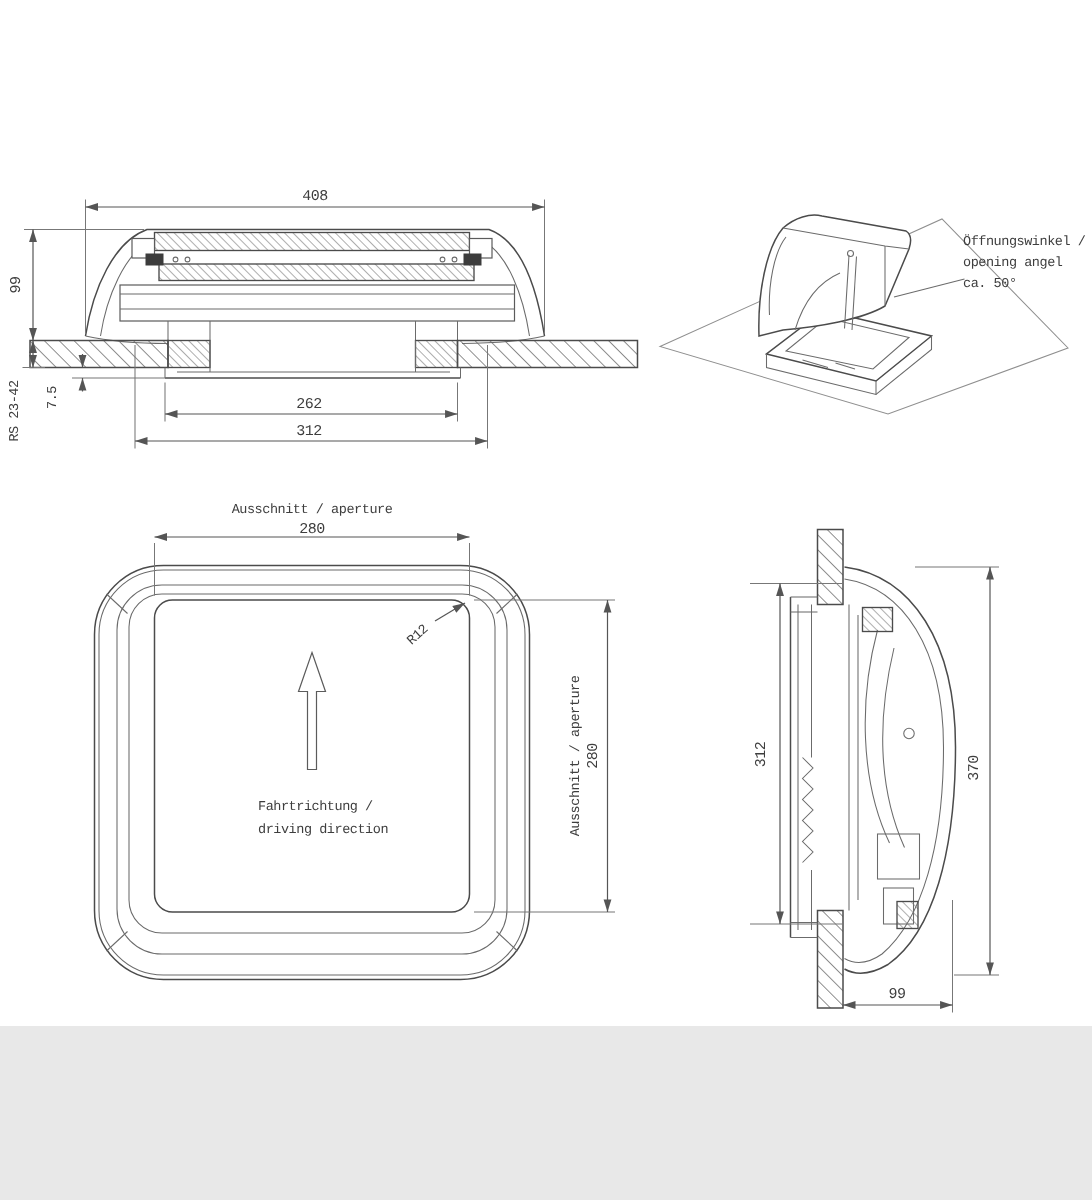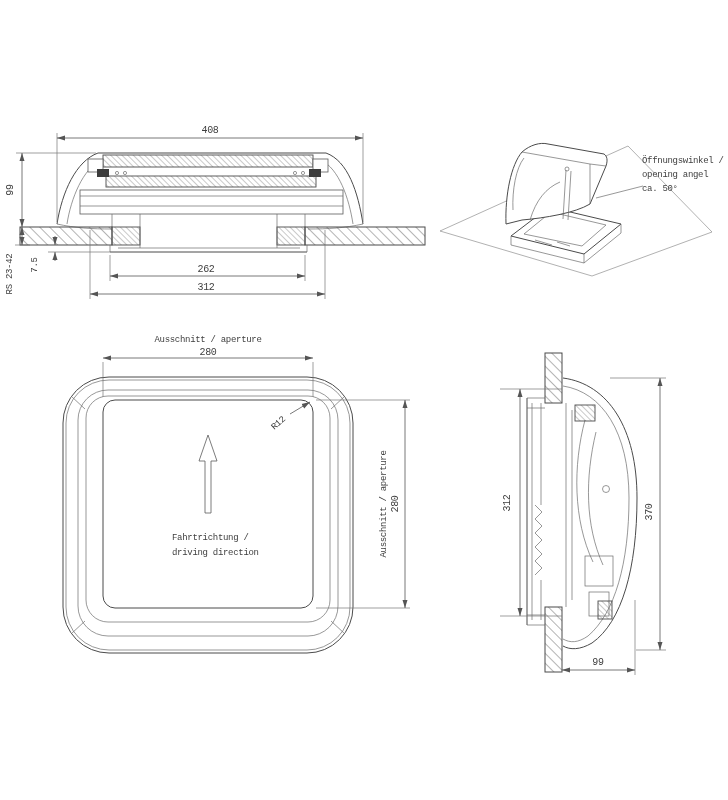--- a/index.html
+++ b/index.html
@@ -1,16 +1,16 @@
 <!DOCTYPE html>
 <html><head>
 <meta charset="utf-8">
 <style>
   html,body{margin:0;padding:0;background:#e8e8e8;}
-  .page{width:728px;height:800px;background:#ffffff;position:relative;margin:0 auto;
+  .page{width:728px;height:684px;background:#ffffff;position:relative;margin:0 auto;
         font-family:"Liberation Mono","DejaVu Sans Mono",monospace;}
   svg{display:block;}
   .ln{fill:none;stroke:#4b4b4b;stroke-width:1;}
   .ln-thin{fill:none;stroke:#6b6b6b;stroke-width:.7;}
   .ln-light{fill:none;stroke:#8f8f8f;stroke-width:.7;}
   .dim{fill:none;stroke:#555;stroke-width:.8;}
   .ext{fill:none;stroke:#777;stroke-width:.7;}
   .white{fill:#ffffff;stroke:#4b4b4b;stroke-width:1;}
   .whitethin{fill:#ffffff;stroke:#5b5b5b;stroke-width:.8;}
   .dark{fill:#3c3c3c;stroke:none;}

